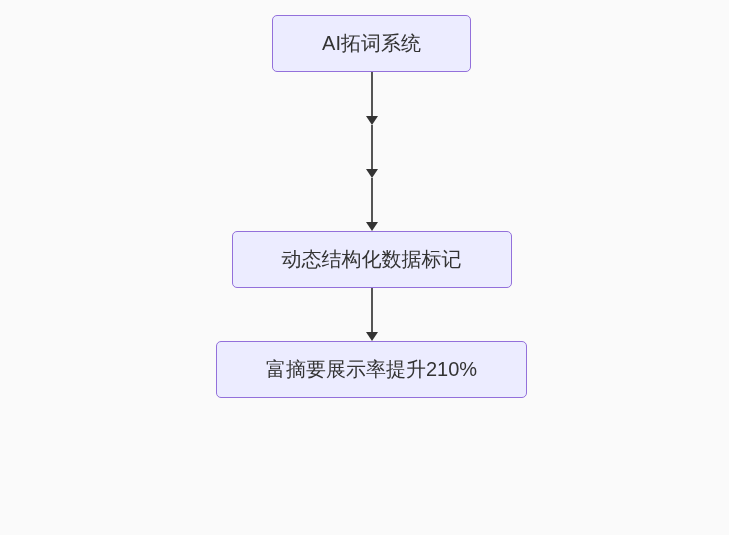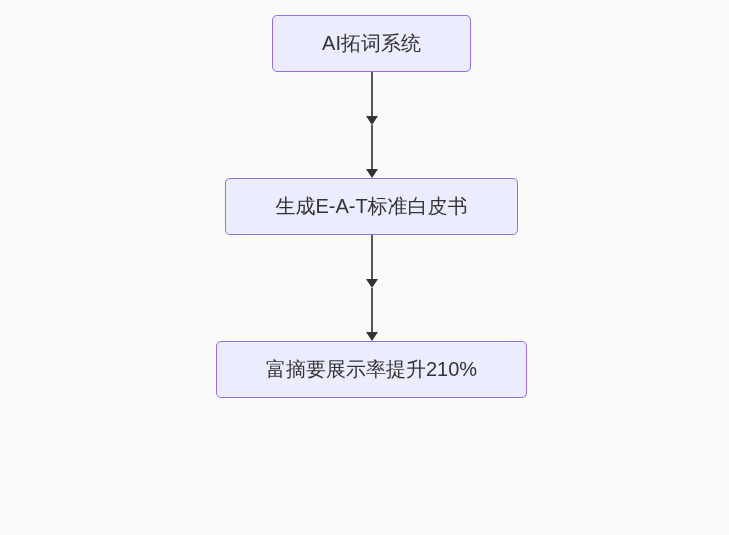--- a/index.html
+++ b/index.html
@@ -74,27 +74,27 @@
     <div class="edge-line"></div>
     <div class="edge-head"></div>
   </div>
 
 
   <div class="edge">
     <div class="edge-line"></div>
     <div class="edge-head"></div>
   </div>
 
-  <div class="node">生成E-A-T标准白皮书</div>
 
   <div class="edge">
     <div class="edge-line"></div>
     <div class="edge-head"></div>
   </div>
 
+  <div class="node">动态结构化数据标记</div>
 
   <div class="edge">
     <div class="edge-line"></div>
     <div class="edge-head"></div>
   </div>
 
   <div class="node">富摘要展示率提升210%</div>
 
 </div>
 

